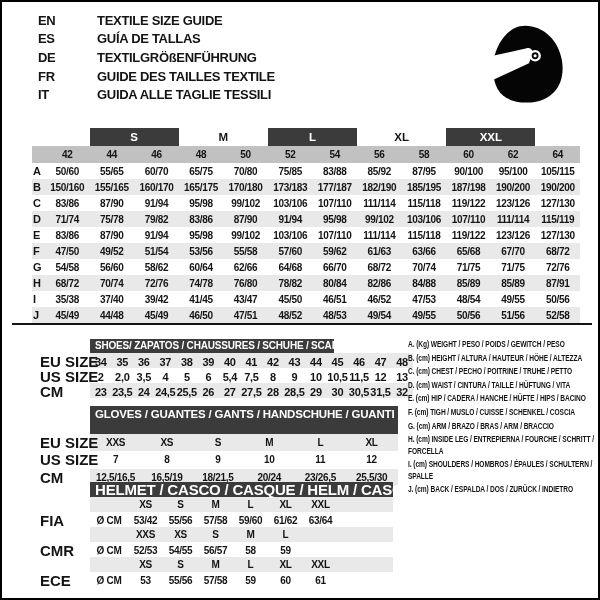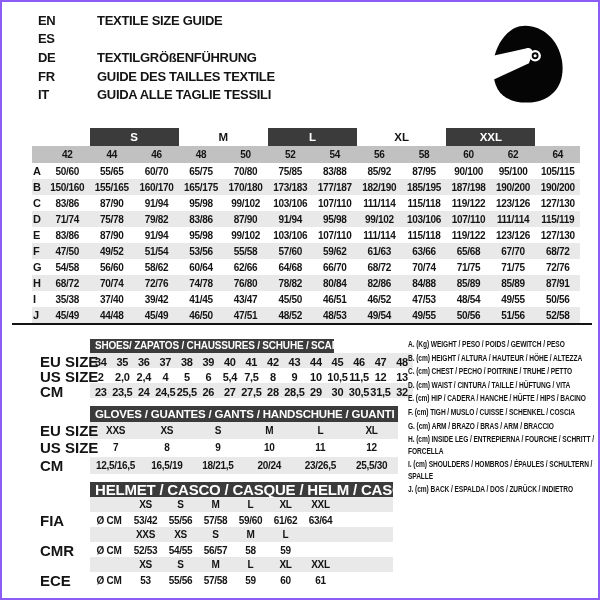--- a/index.html
+++ b/index.html
@@ -1,19 +1,19 @@
 <!DOCTYPE html>
 <html><head>
 <meta charset="utf-8">
 <style>
   * { margin:0; padding:0; box-sizing:border-box; }
   html,body { background:#fff; }
   body { font-family:"Liberation Sans", sans-serif; color:#141414; }
   .page { position:relative; width:600px; height:600px; background:#fff;
-          border:2px solid #8b5cf6; overflow:hidden; }
+          border:2px solid #000000; overflow:hidden; }
 
   
   .languages { position:absolute; left:36px; top:9px; }
   .lang-row { display:flex; height:18.6px; align-items:center;
               font-size:13px; font-weight:bold; letter-spacing:-0.3px; }
   .lang-code { width:37px; }
   .lang-title { white-space:nowrap;margin-left:22px; }
 
   
   .helmet-svg { position:absolute; left:479px; top:19px; width:88px; height:88px; }
@@ -41,21 +41,21 @@
   .st-row.gray { background:linear-gradient(to right, transparent 60px, #e9e9e9 60px); }
   .st-label { font-size:15px; padding-left:10px; white-space:nowrap; }
   .st-cell { text-align:center; letter-spacing:-0.3px; white-space:nowrap; }
 
   .shoes { top:337px; }
   .shoes .st-bar { width:244px; height:14px; line-height:14px; font-size:10px; }
   .shoes .st-row { grid-template-columns:60px repeat(15,21.53px); height:15px; }
   .shoes .st-cell { font-size:11px; }
 
   .gloves { top:404px; }
-  .gloves .st-bar { width:308px; height:16px; line-height:16px; font-size:11.5px; }
+  .gloves .st-bar { width:308px; height:28px; line-height:16px; font-size:11.5px; }
   .gloves .st-row { grid-template-columns:60px repeat(6,51.2px); height:17.3px; }
   .gloves .st-cell { font-size:10px; }
 
   .helmet-table { top:480px; }
   .helmet-table .st-bar { width:303px; height:15px; line-height:15px; font-size:15px; }
   .helmet-table .st-row { grid-template-columns:60px 38px repeat(6,35px) 54px; height:15px; }
   .helmet-table .st-cell { font-size:10px; }
   .helmet-table .h-unit { text-align:center; }
 
   
@@ -69,20 +69,21 @@
 
 <div class="page">
 
   <div class="languages" id="languages">
       <div class="lang-row">
         <span class="lang-code">EN</span>
         <span class="lang-title">TEXTILE SIZE GUIDE</span>
       </div>
       <div class="lang-row">
         <span class="lang-code">ES</span>
+        <span class="lang-title">GUÍA DE TALLAS</span>
       </div>
       <div class="lang-row">
         <span class="lang-code">DE</span>
         <span class="lang-title">TEXTILGRÖßENFÜHRUNG</span>
       </div>
       <div class="lang-row">
         <span class="lang-code">FR</span>
         <span class="lang-title">GUIDE DES TAILLES TEXTILE</span>
       </div>
       <div class="lang-row">
@@ -294,21 +295,21 @@
         <div class="st-cell">44</div>
         <div class="st-cell">45</div>
         <div class="st-cell">46</div>
         <div class="st-cell">47</div>
         <div class="st-cell">48</div>
       </div>
       <div class="st-row">
         <div class="st-label">US SIZE</div>
         <div class="st-cell">2</div>
         <div class="st-cell">2,0</div>
-        <div class="st-cell">2,4</div>
+        <div class="st-cell">3,5</div>
         <div class="st-cell">4</div>
         <div class="st-cell">5</div>
         <div class="st-cell">6</div>
         <div class="st-cell">5,4</div>
         <div class="st-cell">7,5</div>
         <div class="st-cell">8</div>
         <div class="st-cell">9</div>
         <div class="st-cell">10</div>
         <div class="st-cell">10,5</div>
         <div class="st-cell">11,5</div>

